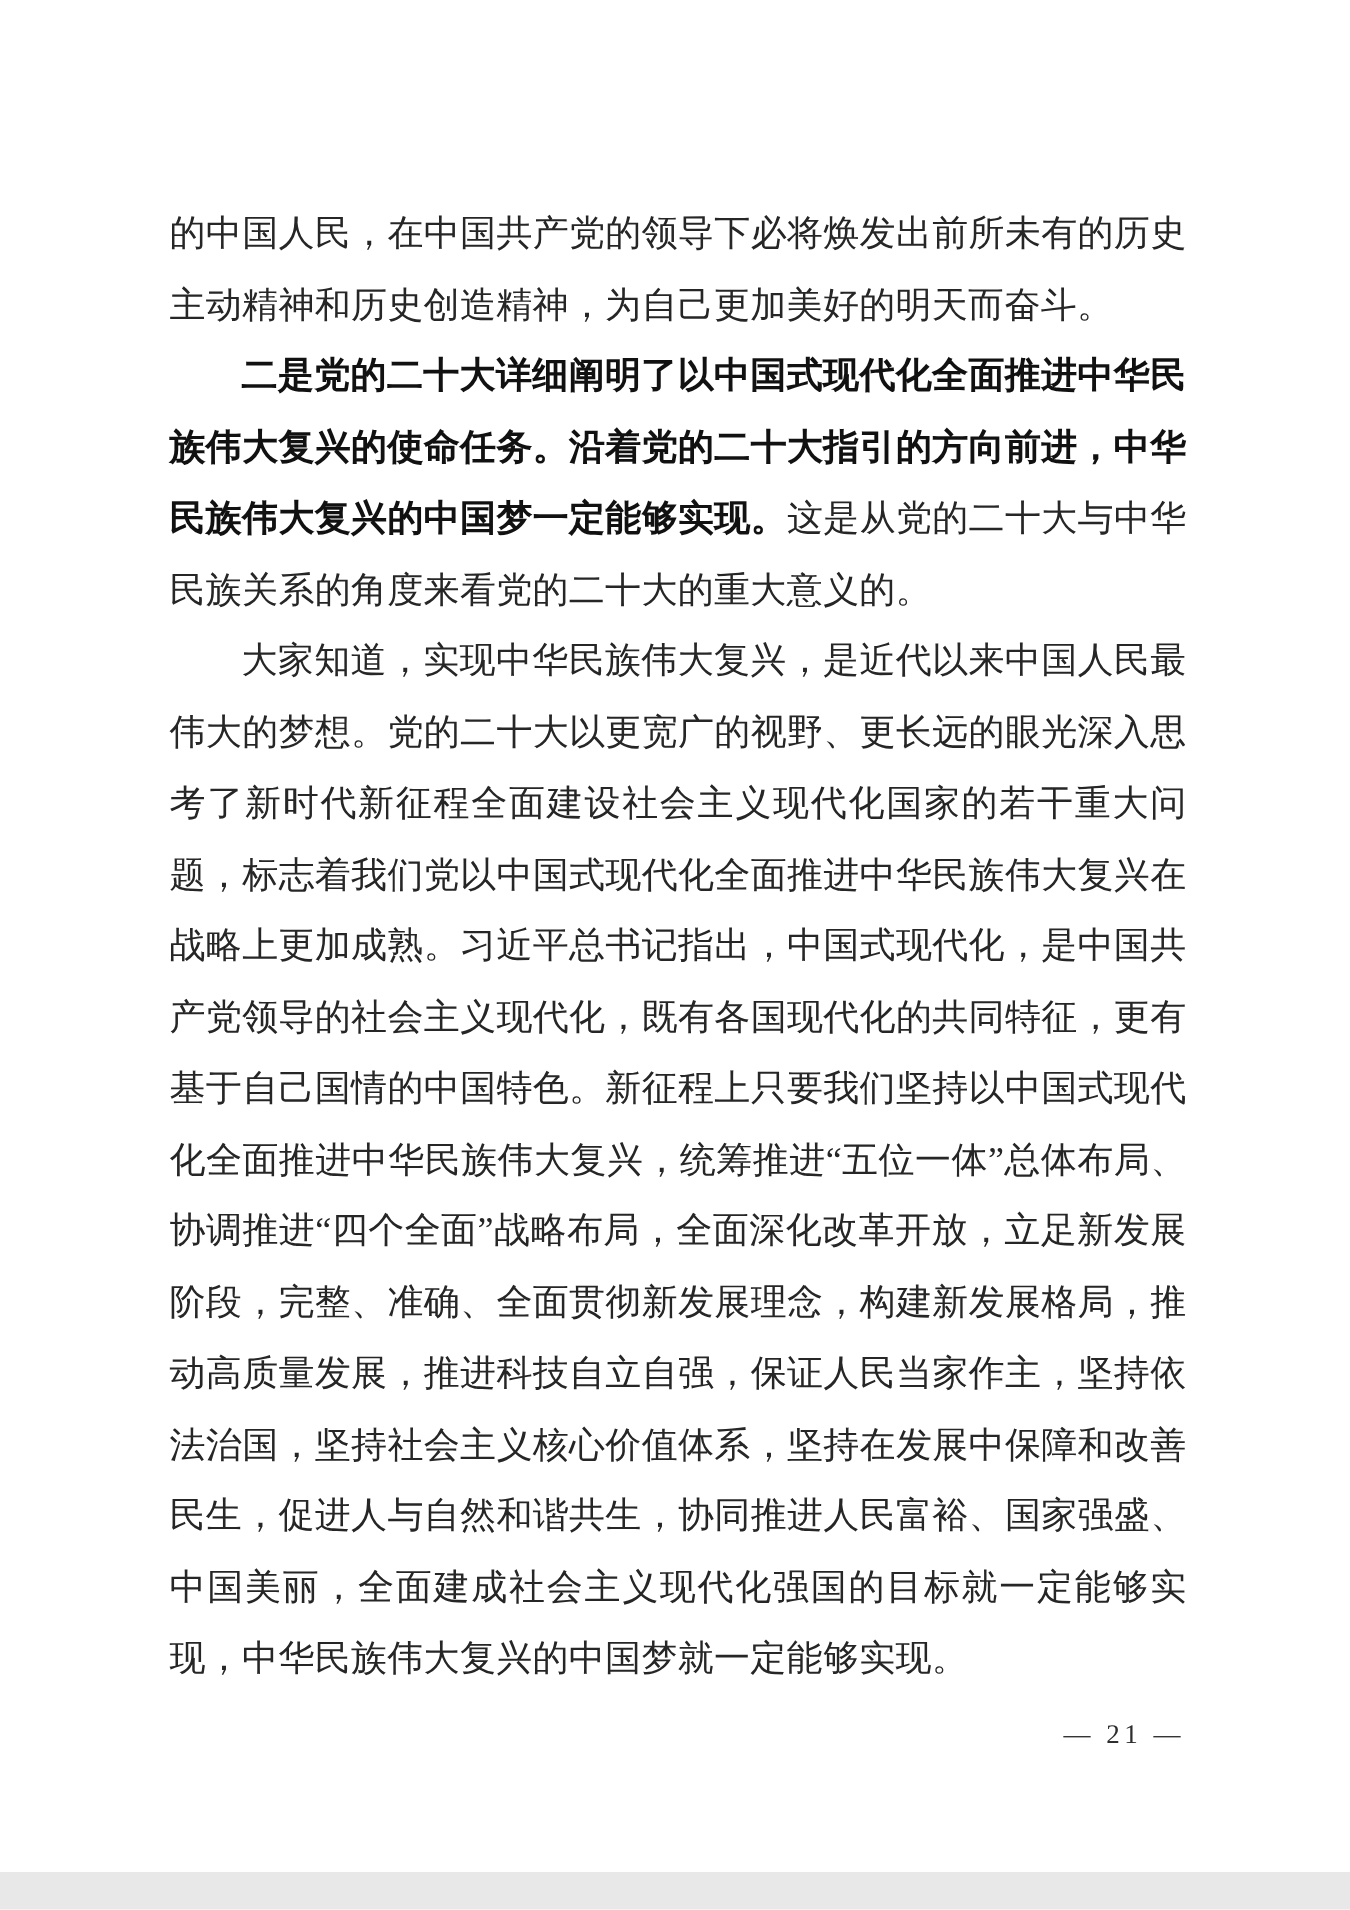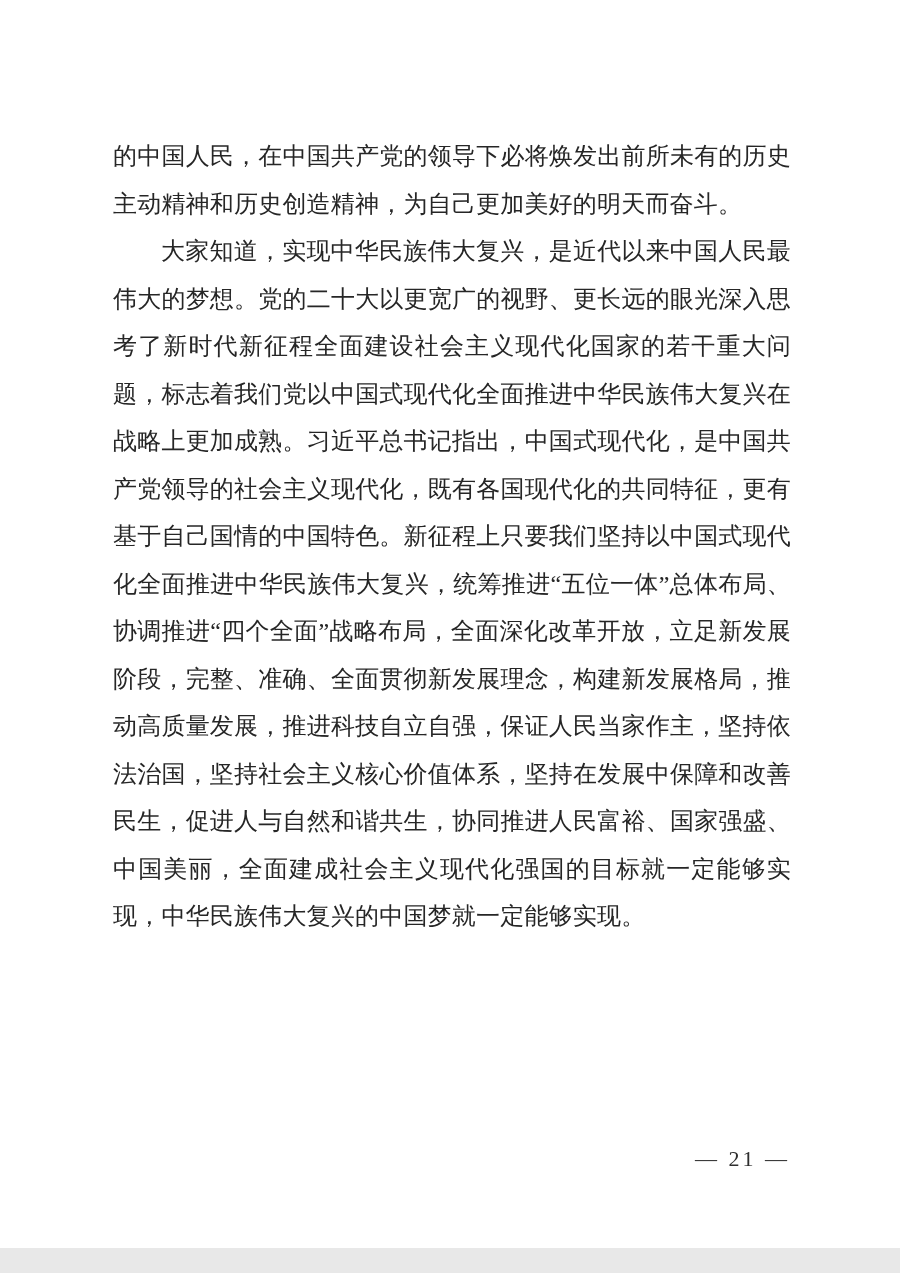--- a/index.html
+++ b/index.html
@@ -36,35 +36,36 @@
     text-indent: 48px;
   }
   .bold-lead {
     font-weight: 700;
     color: #111111;
   }
   .page-number {
     position: absolute;
     top: 1146px;
     right: 110px;
-    font-size: 22px;
+    font-size: 18px;
     color: #2e2e2e;
     letter-spacing: 3px;
     white-space: nowrap;
   }
 </style>
 </head>
 <body>
 
 <div class="page">
 
   <div class="text-block">
 
     <p class="para"><span>的中国人民，在中国共产党的领导下必将焕发出前所未有的历史主动精神和历史创造精神，为自己更加美好的明天而奋斗。</span></p>
 
+    <p class="para indent"><span class="bold-lead">二是党的二十大详细阐明了以中国式现代化全面推进中华民族伟大复兴的使命任务。沿着党的二十大指引的方向前进，中华民族伟大复兴的中国梦一定能够实现。</span><span>这是从党的二十大与中华民族关系的角度来看党的二十大的重大意义的。</span></p>
 
     <p class="para indent"><span>大家知道，实现中华民族伟大复兴，是近代以来中国人民最伟大的梦想。党的二十大以更宽广的视野、更长远的眼光深入思考了新时代新征程全面建设社会主义现代化国家的若干重大问题，标志着我们党以中国式现代化全面推进中华民族伟大复兴在战略上更加成熟。习近平总书记指出，中国式现代化，是中国共产党领导的社会主义现代化，既有各国现代化的共同特征，更有基于自己国情的中国特色。新征程上只要我们坚持以中国式现代化全面推进中华民族伟大复兴，统筹推进“五位一体”总体布局、协调推进“四个全面”战略布局，全面深化改革开放，立足新发展阶段，完整、准确、全面贯彻新发展理念，构建新发展格局，推动高质量发展，推进科技自立自强，保证人民当家作主，坚持依法治国，坚持社会主义核心价值体系，坚持在发展中保障和改善民生，促进人与自然和谐共生，协同推进人民富裕、国家强盛、中国美丽，全面建成社会主义现代化强国的目标就一定能够实现，中华民族伟大复兴的中国梦就一定能够实现。</span></p>
 
   </div>
 
   <div class="page-number">— 21 —</div>
 
 </div>
 
 </body></html>

